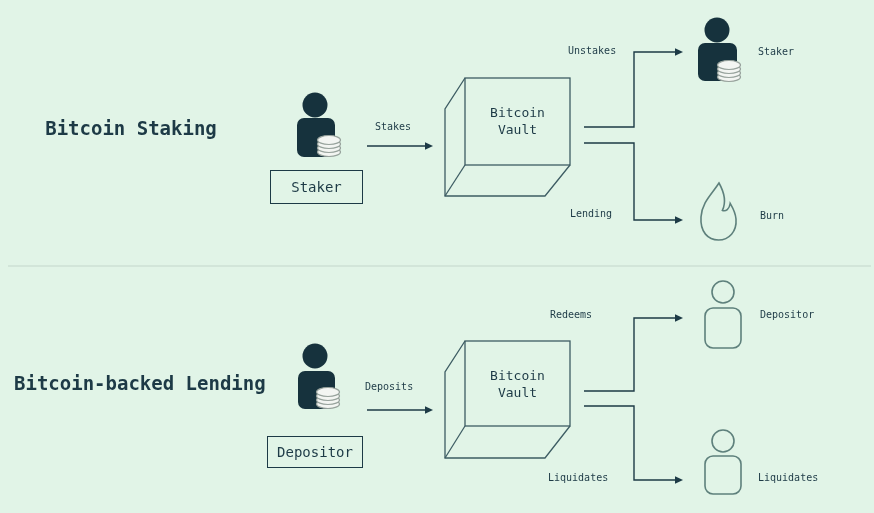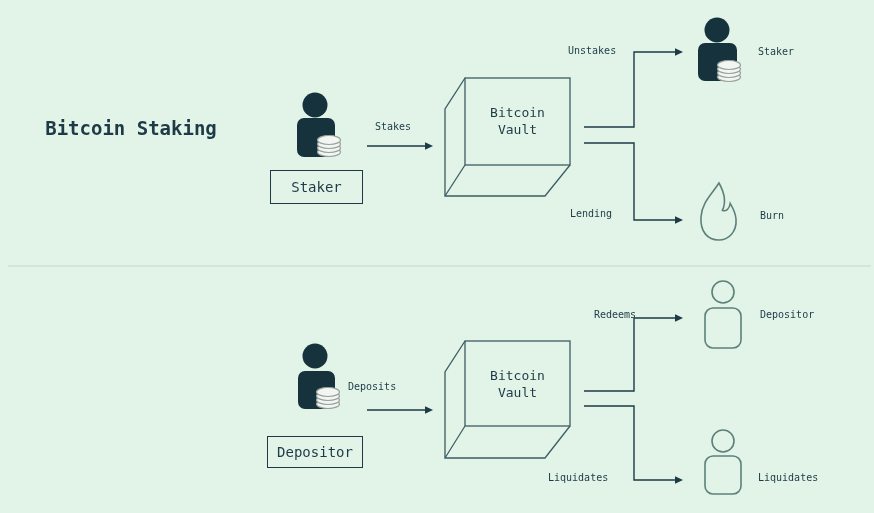--- a/index.html
+++ b/index.html
@@ -176,31 +176,32 @@
 Vault</div>
 
   <div class="lbl" style="left:568px; top:44px;">Unstakes</div>
 
   <div class="lbl" style="left:758px; top:45px;">Staker</div>
 
   <div class="lbl" style="left:570px; top:207px;">Lending</div>
 
   <div class="lbl" style="left:760px; top:209px;">Burn</div>
 
+  <div class="title" style="left:14px; top:372px; width:245px;">Bitcoin-backed Lending</div>
 
   <div class="actor-box" style="left:267px; top:436px; width:96px; height:32px;">
       <span>Depositor</span>
     </div>
 
-  <div class="lbl" style="left:348px; top:380px;">Deposits</div>
+  <div class="lbl" style="left:365px; top:380px;">Deposits</div>
 
   <div class="vault-label" style="left:465px; top:367px; width:105px;">Bitcoin
 Vault</div>
 
-  <div class="lbl" style="left:594px; top:308px;">Redeems</div>
+  <div class="lbl" style="left:550px; top:308px;">Redeems</div>
 
   <div class="lbl" style="left:760px; top:308px;">Depositor</div>
 
   <div class="lbl" style="left:548px; top:471px;text-align:center;">Liquidates</div>
 
   <div class="lbl" style="left:758px; top:471px;">Liquidates</div>
 
 </div>
 
 </body></html>

